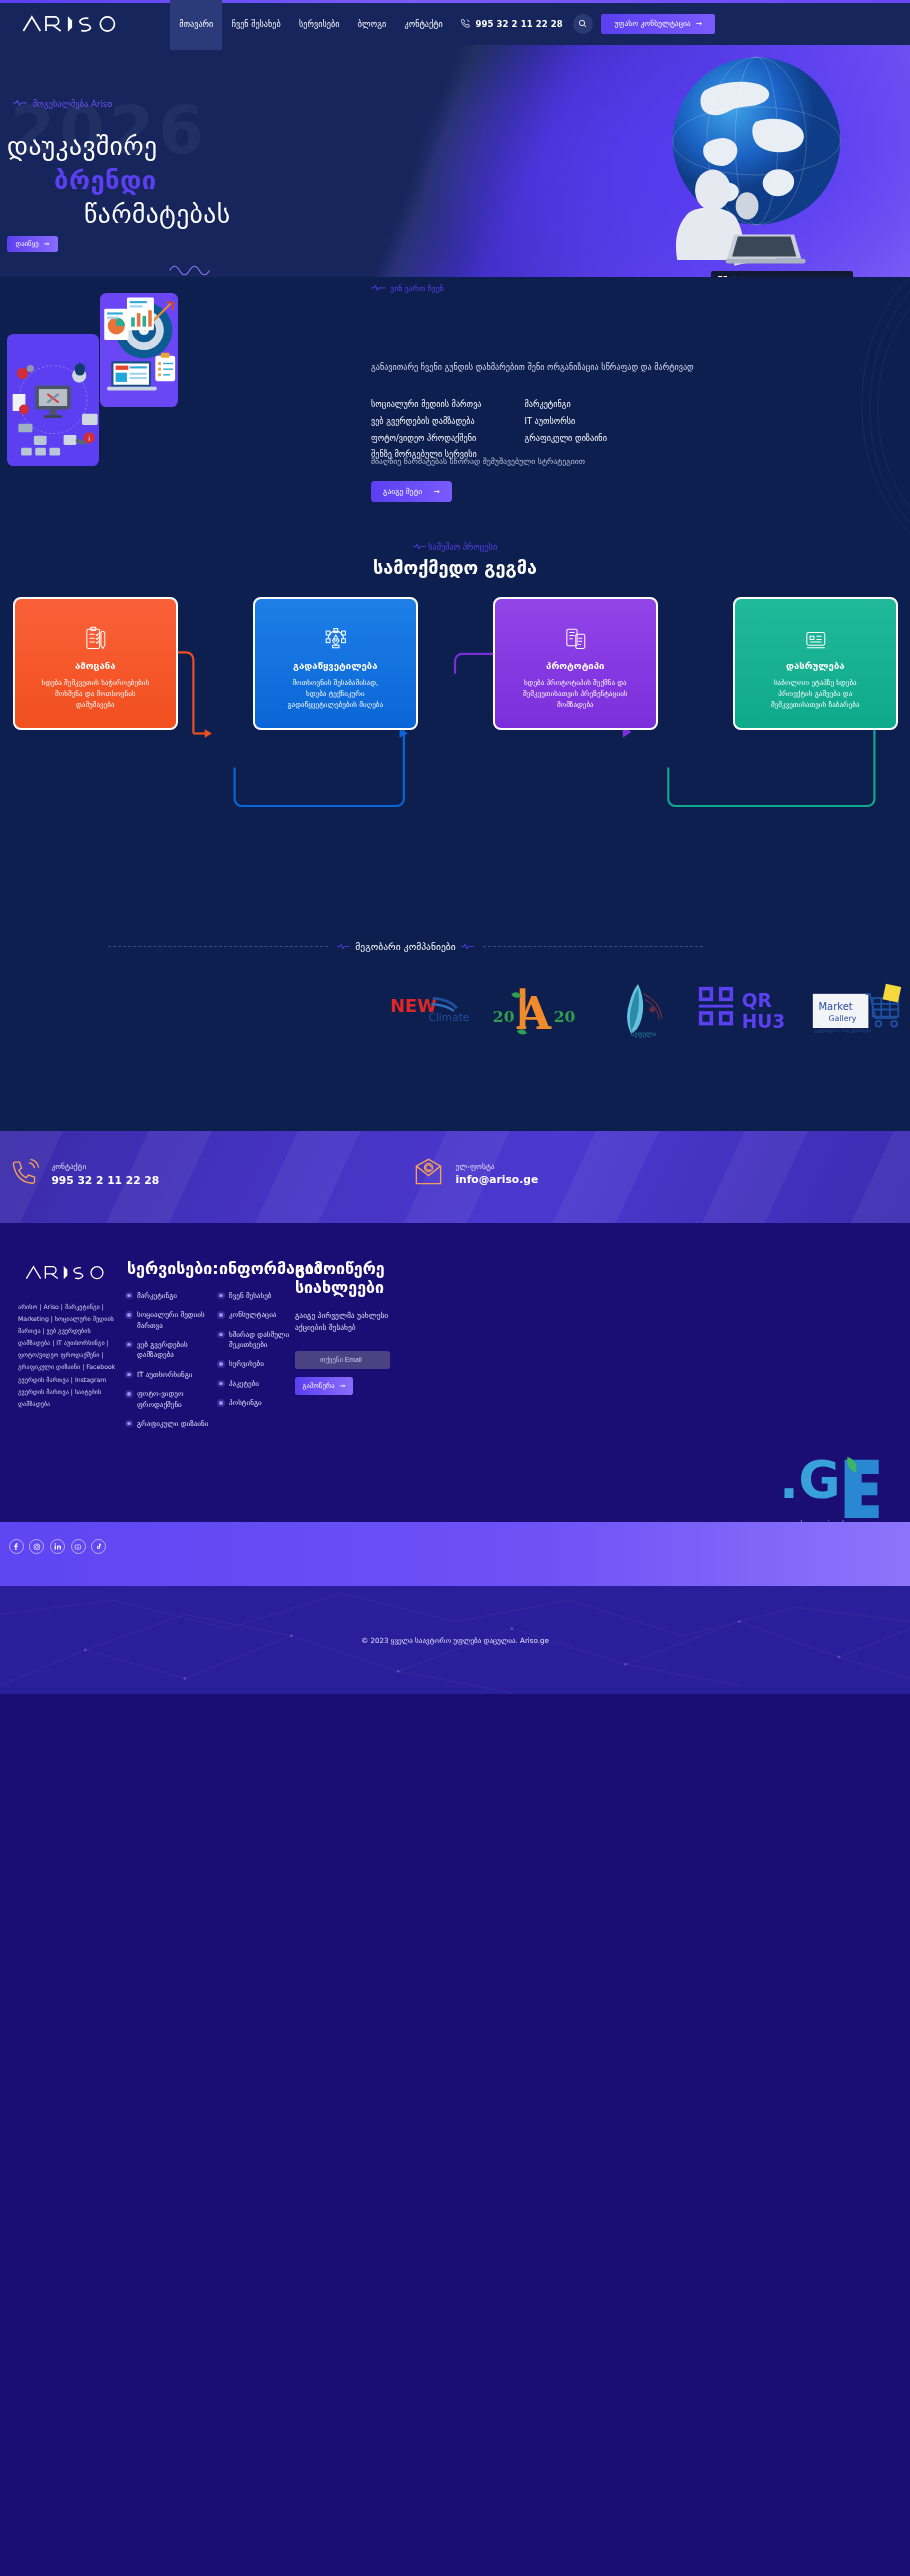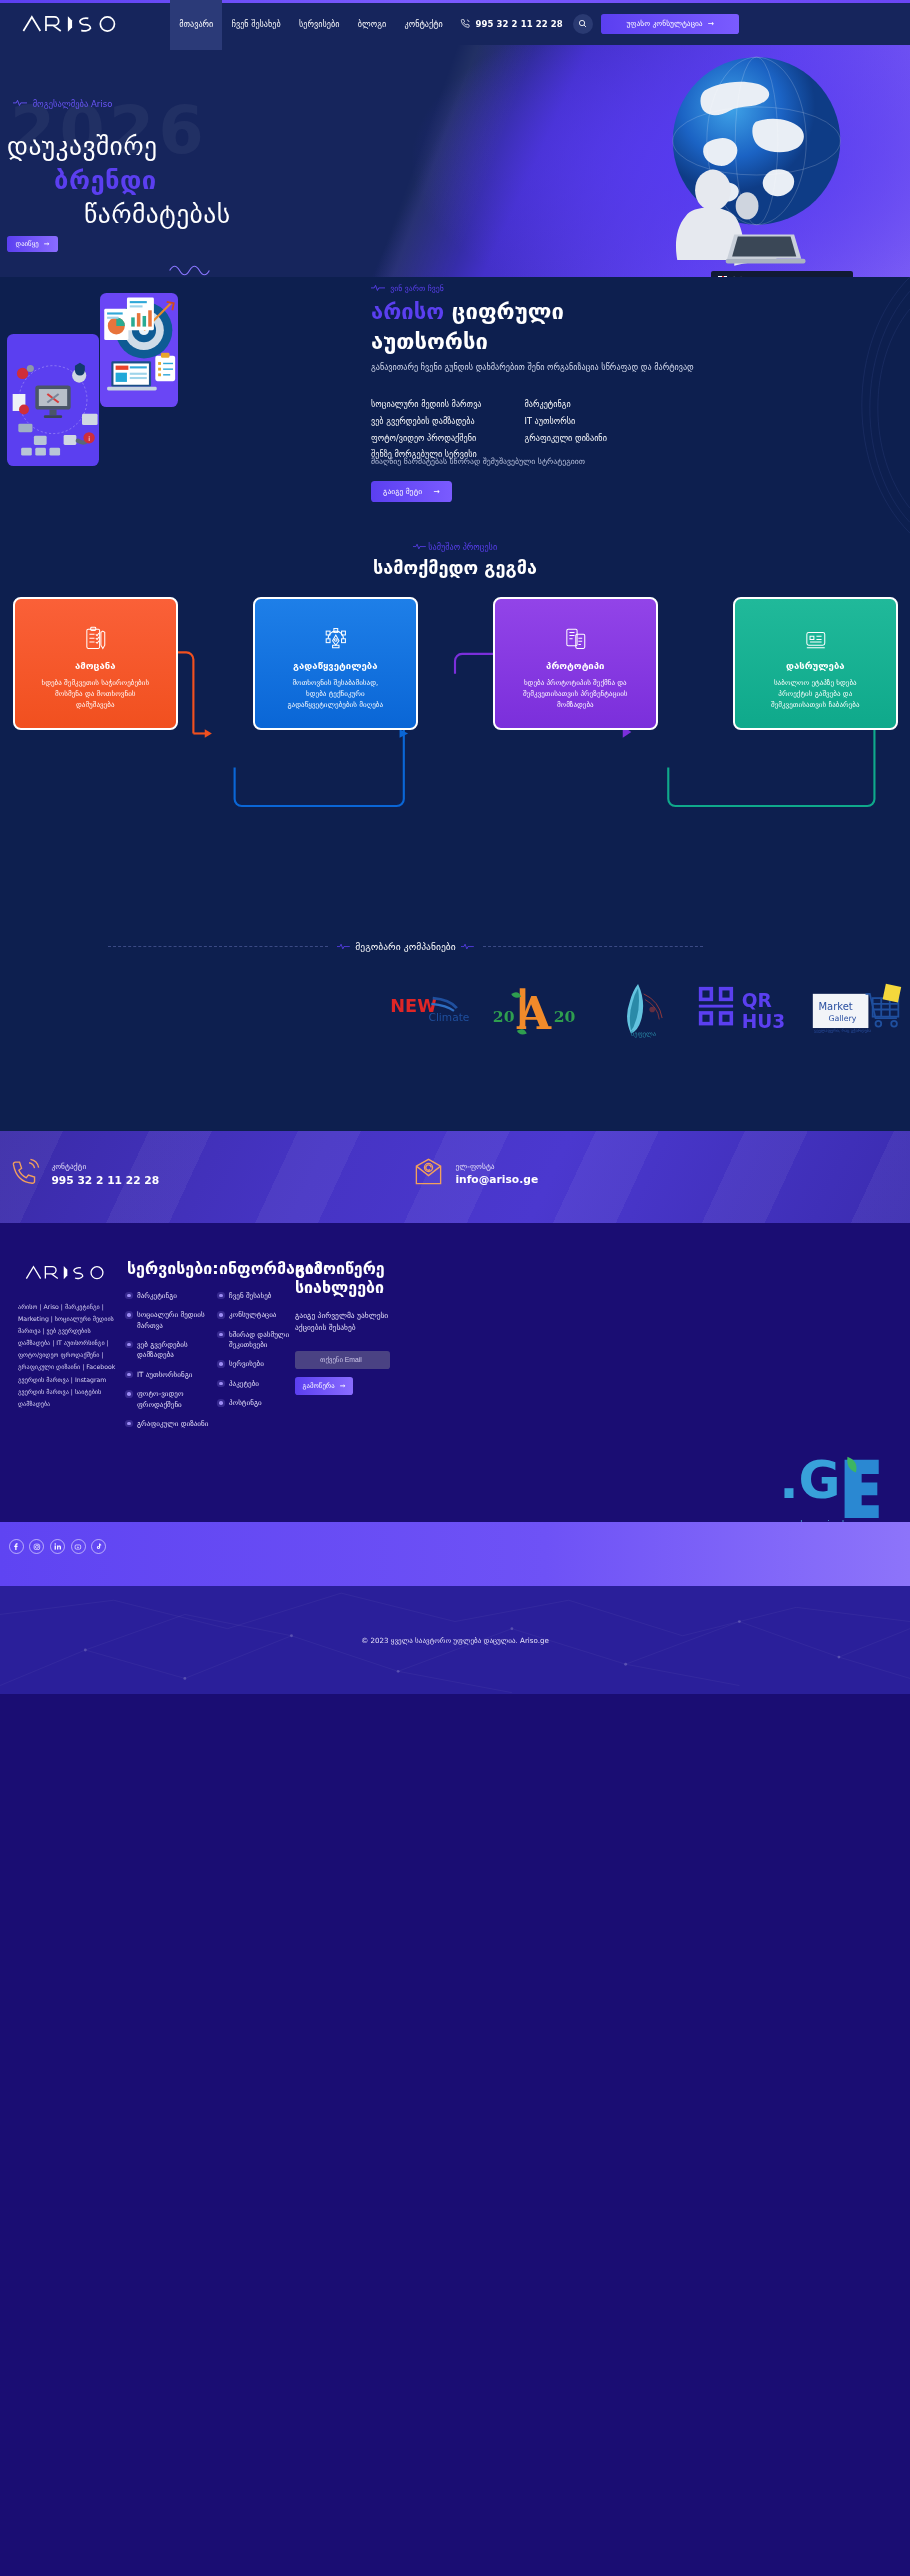--- a/index.html
+++ b/index.html
@@ -21,21 +21,21 @@
   .logo svg{display:block;}
   .nav{display:flex;align-items:center;margin-left:43px;height:42px;}
   .nav a{display:flex;align-items:center;height:52px;padding:0 9.2px;
      color:#fff;font-size:8.2px;text-decoration:none;white-space:nowrap;}
   .nav a.active{background:#2b3a78;}
   .phone{display:flex;align-items:center;gap:4.3px;margin-left:8.5px;font-size:8.5px;font-weight:bold;letter-spacing:0.1px;}
   .phone svg{display:block;}
   .search-btn{width:20px;height:20px;border-radius:50%;background:#2a3a72;
      display:flex;align-items:center;justify-content:center;margin-left:10px;cursor:pointer;}
   .cta-top{margin-left:8.5px;background:linear-gradient(90deg,#5b3ff0,#7a5bff);
-     border:none;border-radius:2.8px;height:20px;padding:0 25px;color:#fff;font-size:7.5px;
+     border:none;border-radius:2.8px;height:20px;padding:0 13px;color:#fff;font-size:7.5px;
      display:flex;align-items:center;gap:5px;cursor:pointer;white-space:nowrap;
      font-family:"DejaVu Sans",sans-serif;}
 
   
   .hero{position:absolute;top:45px;left:0;width:910px;height:233px;overflow:hidden;
     background:
       radial-gradient(427px 228px at 78% 50%, rgba(86,58,240,.95), rgba(86,58,240,0) 70%),
       linear-gradient(115deg,#16255c 0%,#16255c 47%,#4330c9 58%,#6043ef 78%,#7a5cf5 100%);}
   .hero-diag{position:absolute;inset:0;
     background:linear-gradient(110deg,rgba(255,255,255,0) 46%,rgba(255,255,255,.05) 48%,rgba(255,255,255,0) 54%);}
@@ -354,25 +354,20 @@
 
   <div class="about-kicker">
     <span>
       <svg width="14.2" height="7.8" viewBox="0 0 22 12" fill="none" stroke="#5b3ff0" stroke-width="1.4">
           <path d="M0 6 h5 l2 -4 3 8 2 -4 h10"></path>
         </svg>
     </span>
     <span>ვინ ვართ ჩვენ</span>
   </div>
 
-  <h2 class="about-h2">
-    <span class="pv">არისო</span>
-    <span>ციფრული</span><br>
-    <span>აუთსორსი</span>
-  </h2>
 
   <p class="about-p">განავითარე ჩვენი გუნდის დახმარებით შენი ორგანიზაცია სწრაფად და მარტივად</p>
 
   <div class="about-cols">
     <ul>
       <li>სოციალური მედიის მართვა</li>
       <li>ვებ გვერდების დამზადება</li>
       <li>ფოტო/ვიდეო პროდაქშენი</li>
       <li>შენზე მორგებული სერვისი</li>
     </ul>

